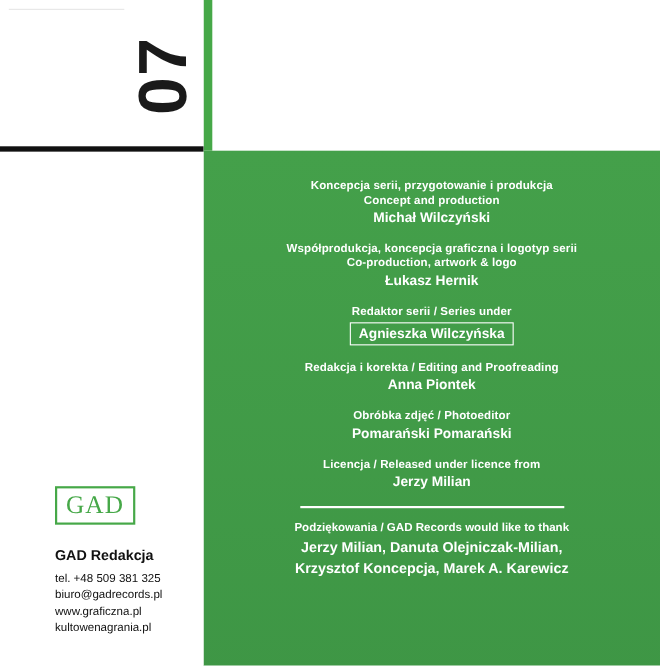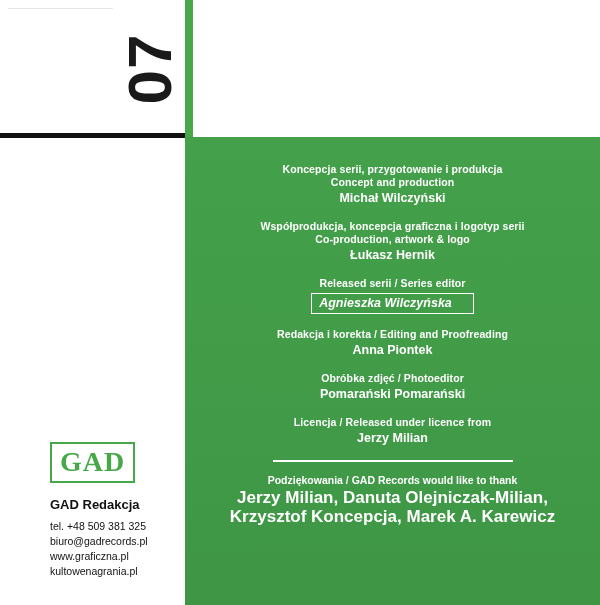--- a/index.html
+++ b/index.html
@@ -105,37 +105,36 @@
   }
   .credit-name {
     font-size: 12.5px;
     line-height: 16px;
     font-weight: bold;
     margin-top: 1px;
   }
   .credit-name.boxed {
     display: inline-block;
     border: 1.5px solid #ffffff;
-    padding: 1px 21px 2px 7px;
+    padding: 1px 7px 2px 7px;
     margin-top: 3px;
-    font-style: italic;
   }
   .divider {
     width: 240px;
     height: 1.5px;
     background: #ffffff;
     margin: 10px auto 12px auto;
   }
   .thanks-roles {
     font-size: 10.5px;
     line-height: 13px;
     font-weight: bold;
   }
   .thanks-names {
-    font-size: 17px;
+    font-size: 13px;
     line-height: 17px;
     font-weight: bold;
     margin-top: 2px;
   }
 
   
   .left-col {
     position: absolute;
     left: 0;
     top: 138px;
@@ -147,22 +146,22 @@
     position: absolute;
     left: 50px;
     top: 304px;
   }
   .logo-box {
     display: inline-block;
     border: 2.5px solid #46a848;
     padding: 2px 8px 3px 8px;
   }
   .logo-text {
-    font-size: 28px;
-    font-weight: bold;
+    font-size: 23px;
+    font-weight: normal;
     color: #46a848;
     letter-spacing: 1px;
     font-family: "Liberation Serif", serif;
   }
   .label-name {
     position: absolute;
     left: 50px;
     top: 359px;
     font-size: 13px;
     font-weight: bold;
@@ -203,21 +202,21 @@
         <div class="credit-name">Michał Wilczyński</div>
       </div>
 
       <div class="credit-block">
         <div class="credit-roles">Współprodukcja, koncepcja graficzna i logotyp serii</div>
         <div class="credit-roles">Co-production, artwork &amp; logo</div>
         <div class="credit-name">Łukasz Hernik</div>
       </div>
 
       <div class="credit-block">
-        <div class="credit-roles">Released serii / Series editor</div>
+        <div class="credit-roles">Redaktor serii / Series under</div>
         <div class="credit-name boxed">Agnieszka Wilczyńska</div>
       </div>
 
       <div class="credit-block">
         <div class="credit-roles">Redakcja i korekta / Editing and Proofreading</div>
         <div class="credit-name">Anna Piontek</div>
       </div>
 
 
       <div class="credit-block">

